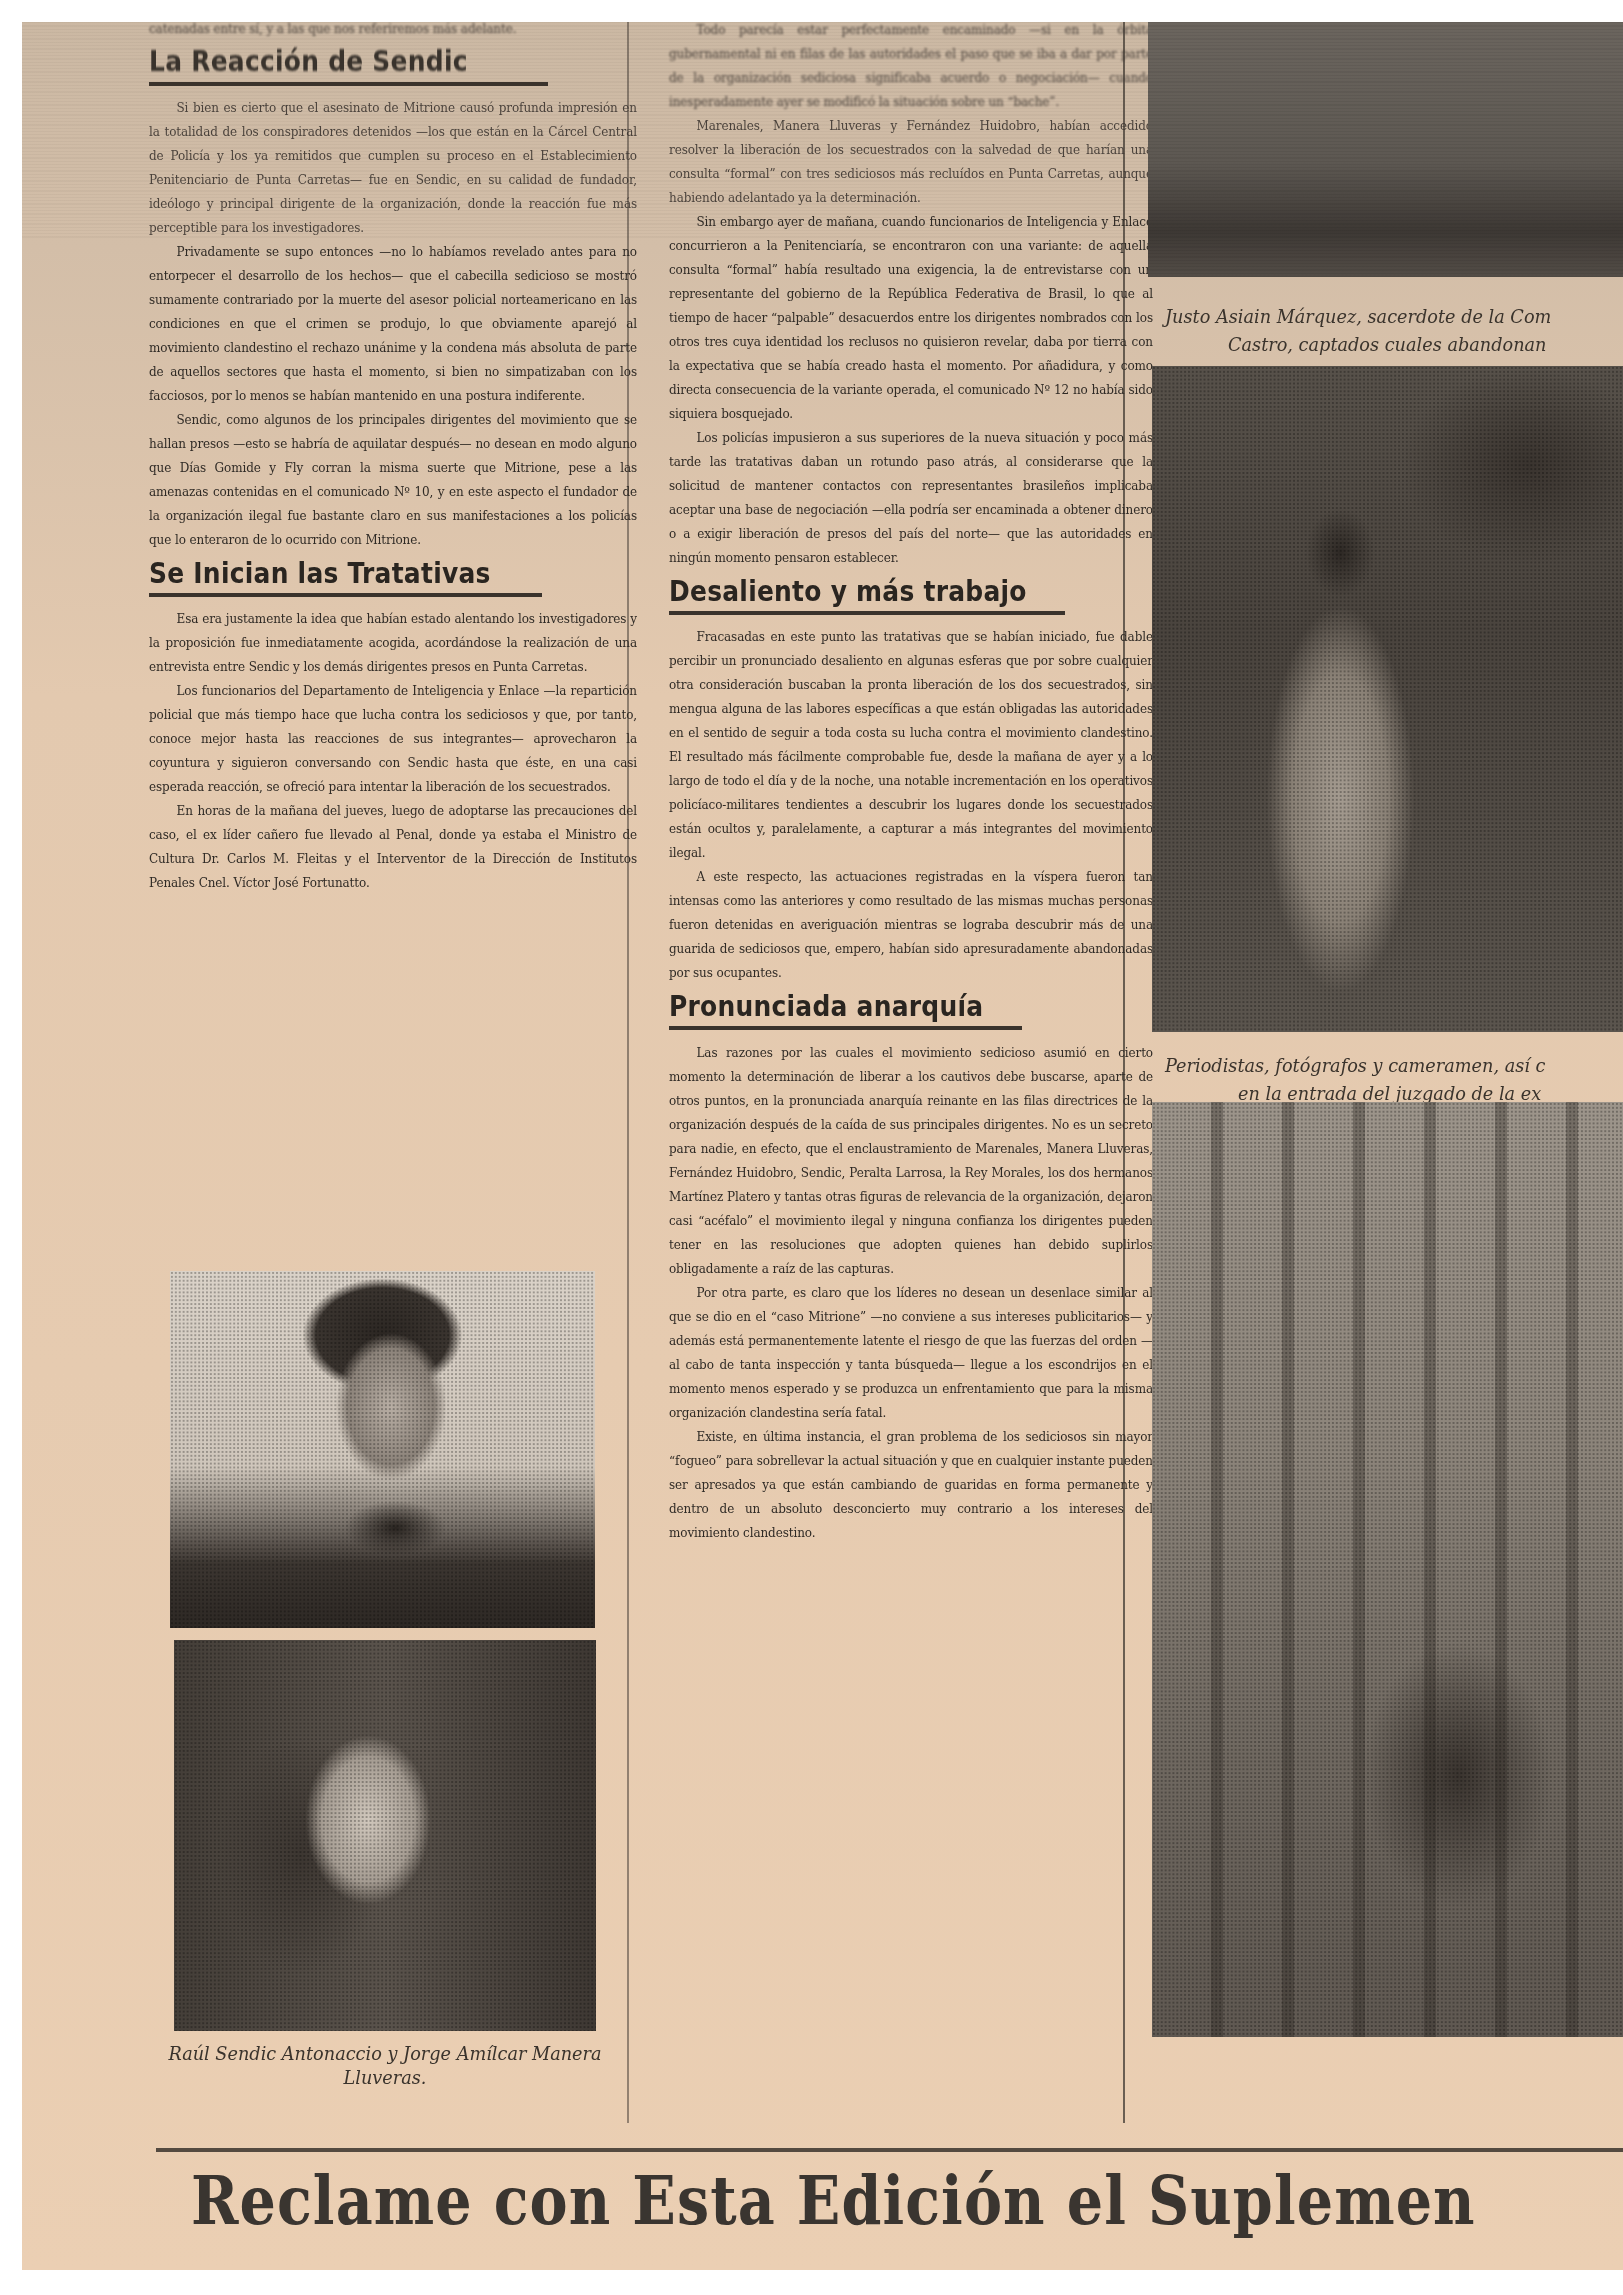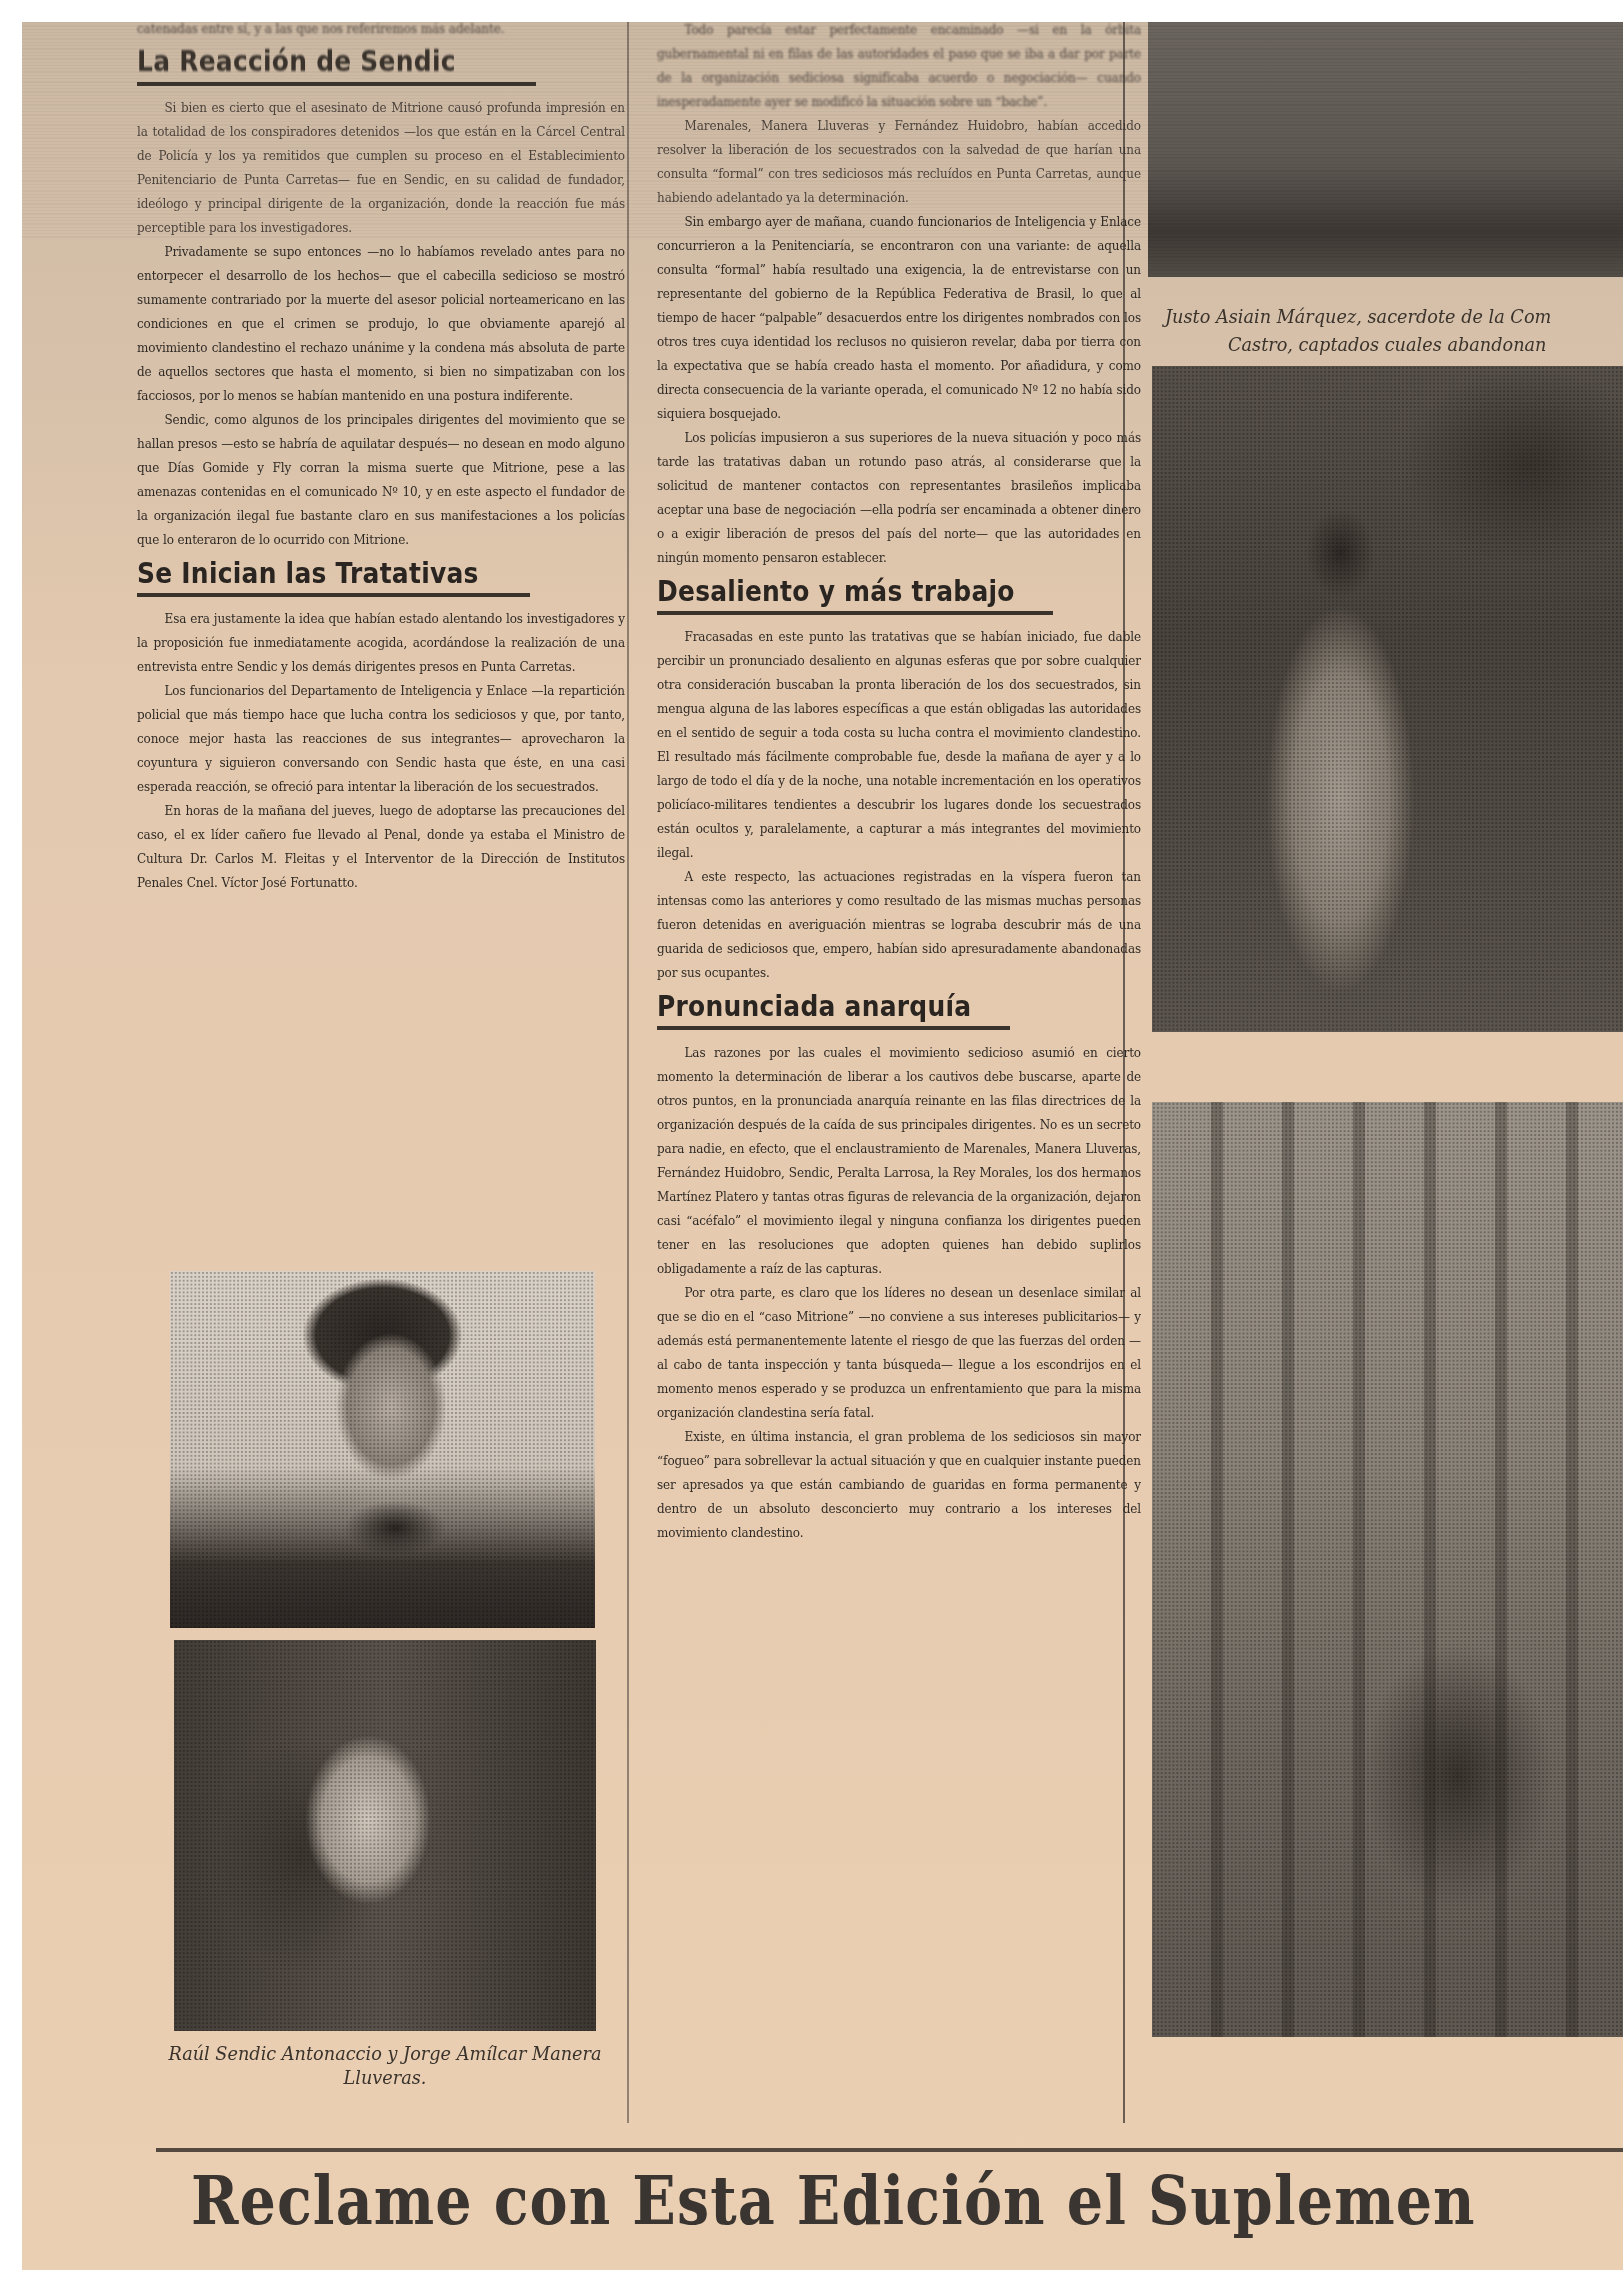--- a/index.html
+++ b/index.html
@@ -9,21 +9,21 @@
     position: absolute; left: 22px; top: 22px; width: 1601px; height: 2248px;
     background: linear-gradient(180deg, #cbb8a3 0%, #d3bea8 10%, #e3c9af 30%, #e6cbb0 60%, #ebcfb3 100%);
     overflow: hidden;
   }
   .paper::before {
     content: ""; position: absolute; left: 0; top: 0; right: 0; height: 216px;
     background: repeating-linear-gradient(180deg, rgba(80,70,60,0.05) 0px, rgba(80,70,60,0.05) 1.3px, transparent 1.3px, transparent 3.3px);
     pointer-events: none;
   }
 
-  .col { position: absolute; color: #2f2a25; font-family: "DejaVu Serif", serif; }
+  .col { position: absolute; color: #2f2a25; font-family: "DejaVu Serif", serif; margin-left: 12px; }
   .col-left  { left: 115px; top: 0; width: 488px; }
   .col-mid   { left: 635px; top: 0; width: 484px; }
 
   .rule-v { position: absolute; top: 0; width: 2px; background: #4a423a; }
   .rule-v1 { left: 605px; height: 2101px; opacity: 0.55; }
   .rule-v2 { left: 1101px; height: 2101px; opacity: 0.8; }
 
   .para {
     font-size: 12px; line-height: 24px; text-align: justify;
     text-indent: 27.5px; margin: 0; letter-spacing: -0.1px;
@@ -131,20 +131,24 @@
     <p class="caption caption-right">Justo Asiain Márquez, sacerdote de la Com</p>
     <p class="caption caption-right" style="padding-left:63px;">Castro, captados cuales abandonan</p>
   </div>
 
   <div class="photo halftone" style="left:1130px; top:344px; width:471px; height:666px;
               background: radial-gradient(ellipse 105px 275px at 40% 65%, #a49b90 0%, #8a8176 45%, transparent 70%),
                           radial-gradient(ellipse 46px 59px at 40% 28%, #2e2925 0%, transparent 75%),
                           radial-gradient(ellipse 170px 131px at 80% 15%, #3a342f 0%, transparent 75%),
                           linear-gradient(180deg, #57514a 0%, #4a443e 40%, #5b554e 100%);">
   </div>
+  <div style="position:absolute; left:1139px; top:1029px;">
+    <p class="caption caption-right">Periodistas, fotógrafos y cameramen, así c</p>
+    <p class="caption caption-right" style="padding-left:73px;">en la entrada del juzgado de la ex</p>
+  </div>
 
   <div class="photo halftone" style="left:1130px; top:1080px; width:471px; height:935px;
               background: repeating-linear-gradient(90deg, transparent 0 59px, rgba(40,35,30,0.35) 59px 71px),
                           radial-gradient(ellipse 131px 183px at 65% 72%, #3a342f 0%, transparent 72%),
                           linear-gradient(180deg, #9d958b 0%, #8e867c 35%, #6f6860 70%, #5f5851 100%);">
   </div>
 
   <div class="bottom-rule"></div>
   <div class="banner">Reclame con Esta Edición el Suplemen</div>
 </div>

